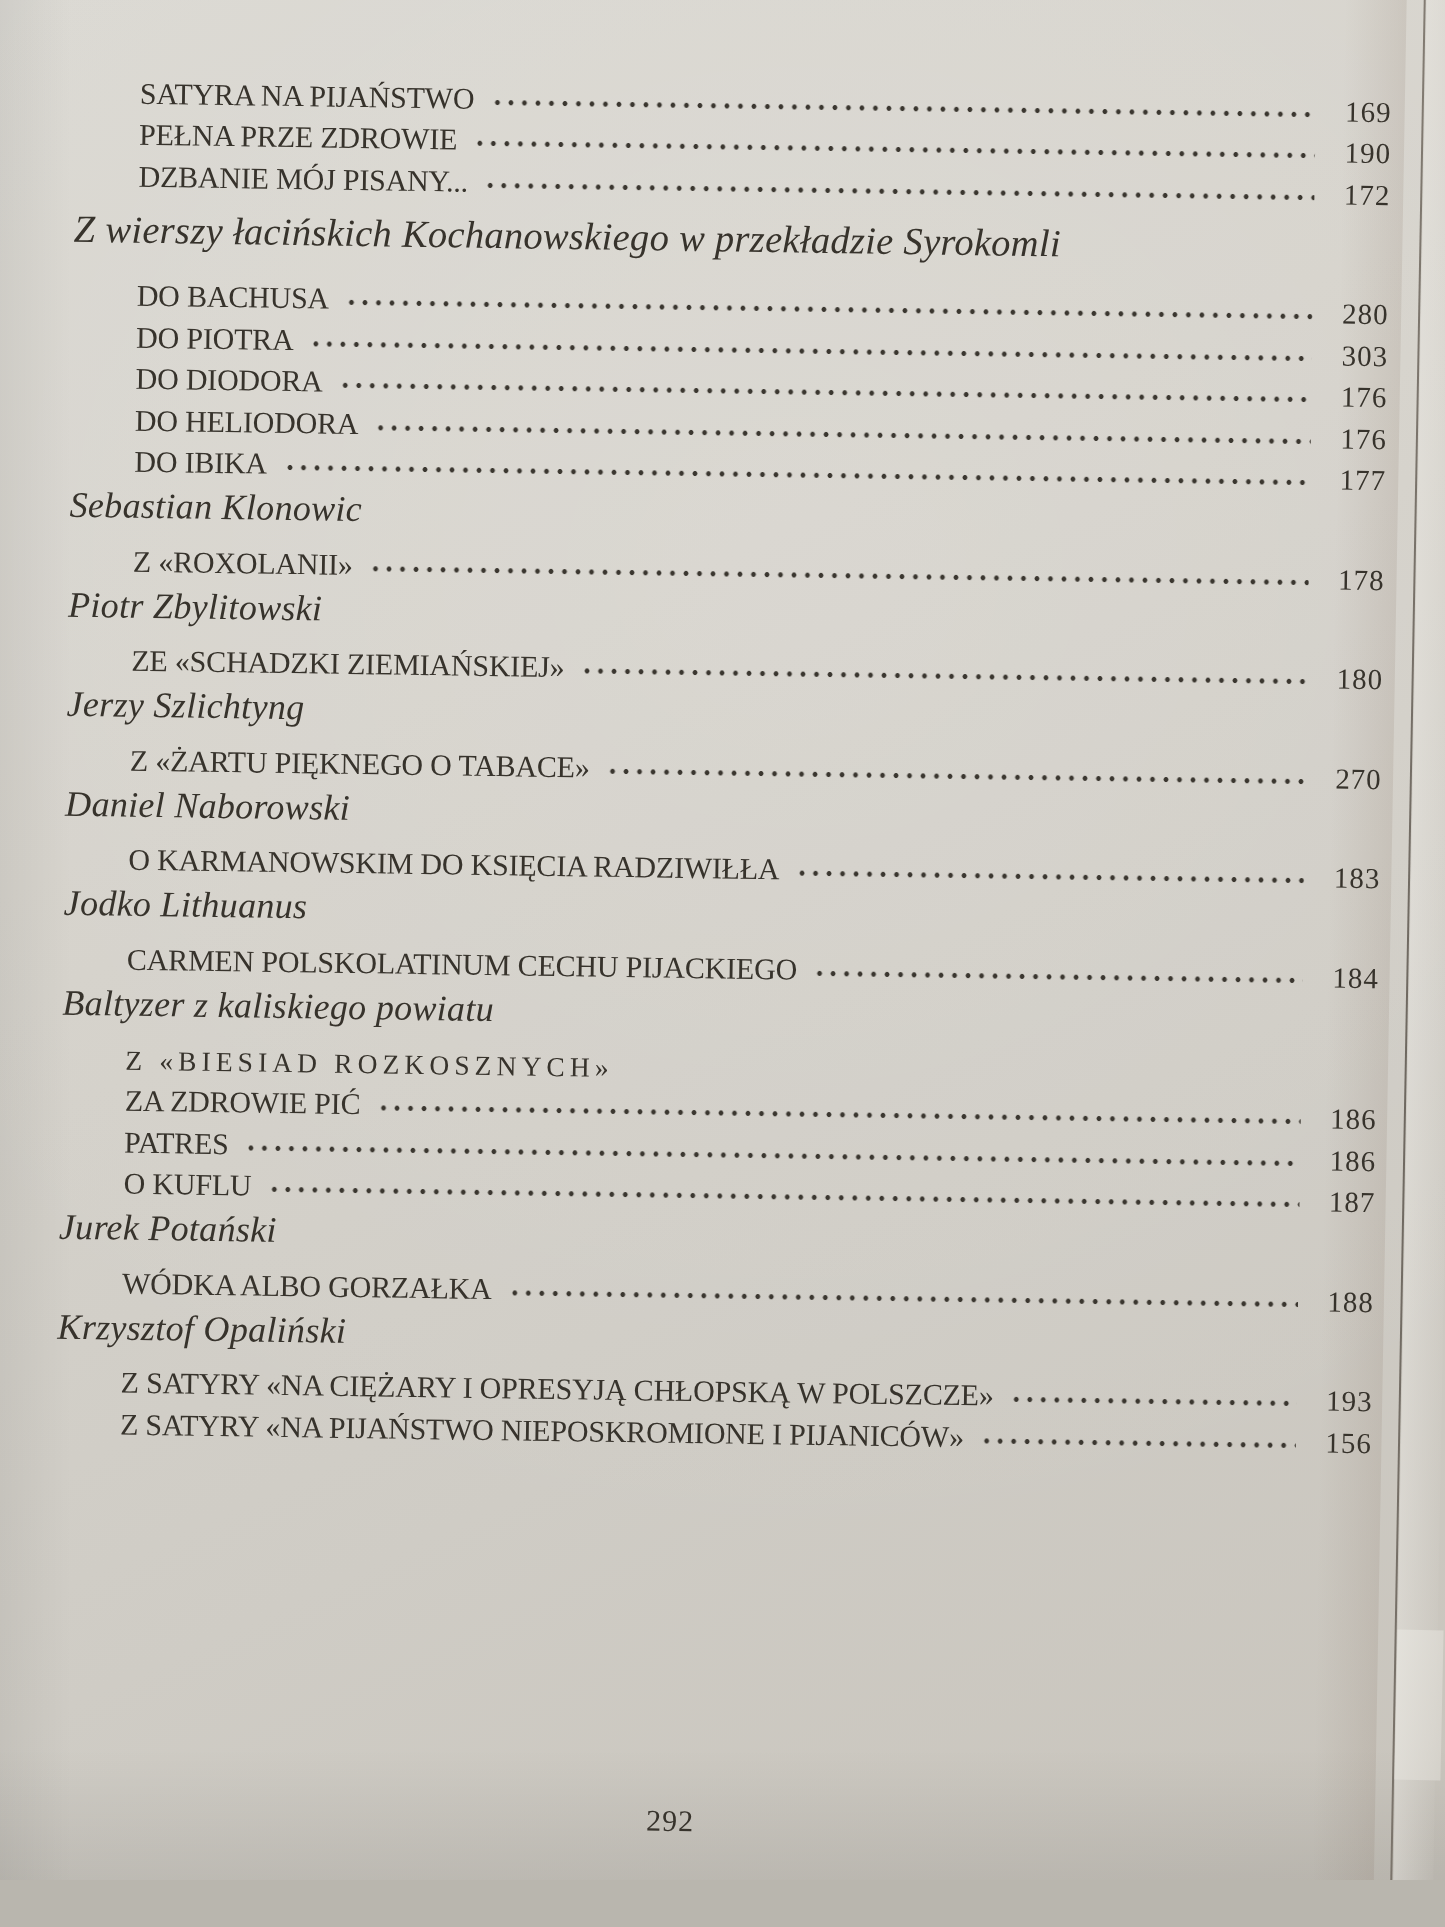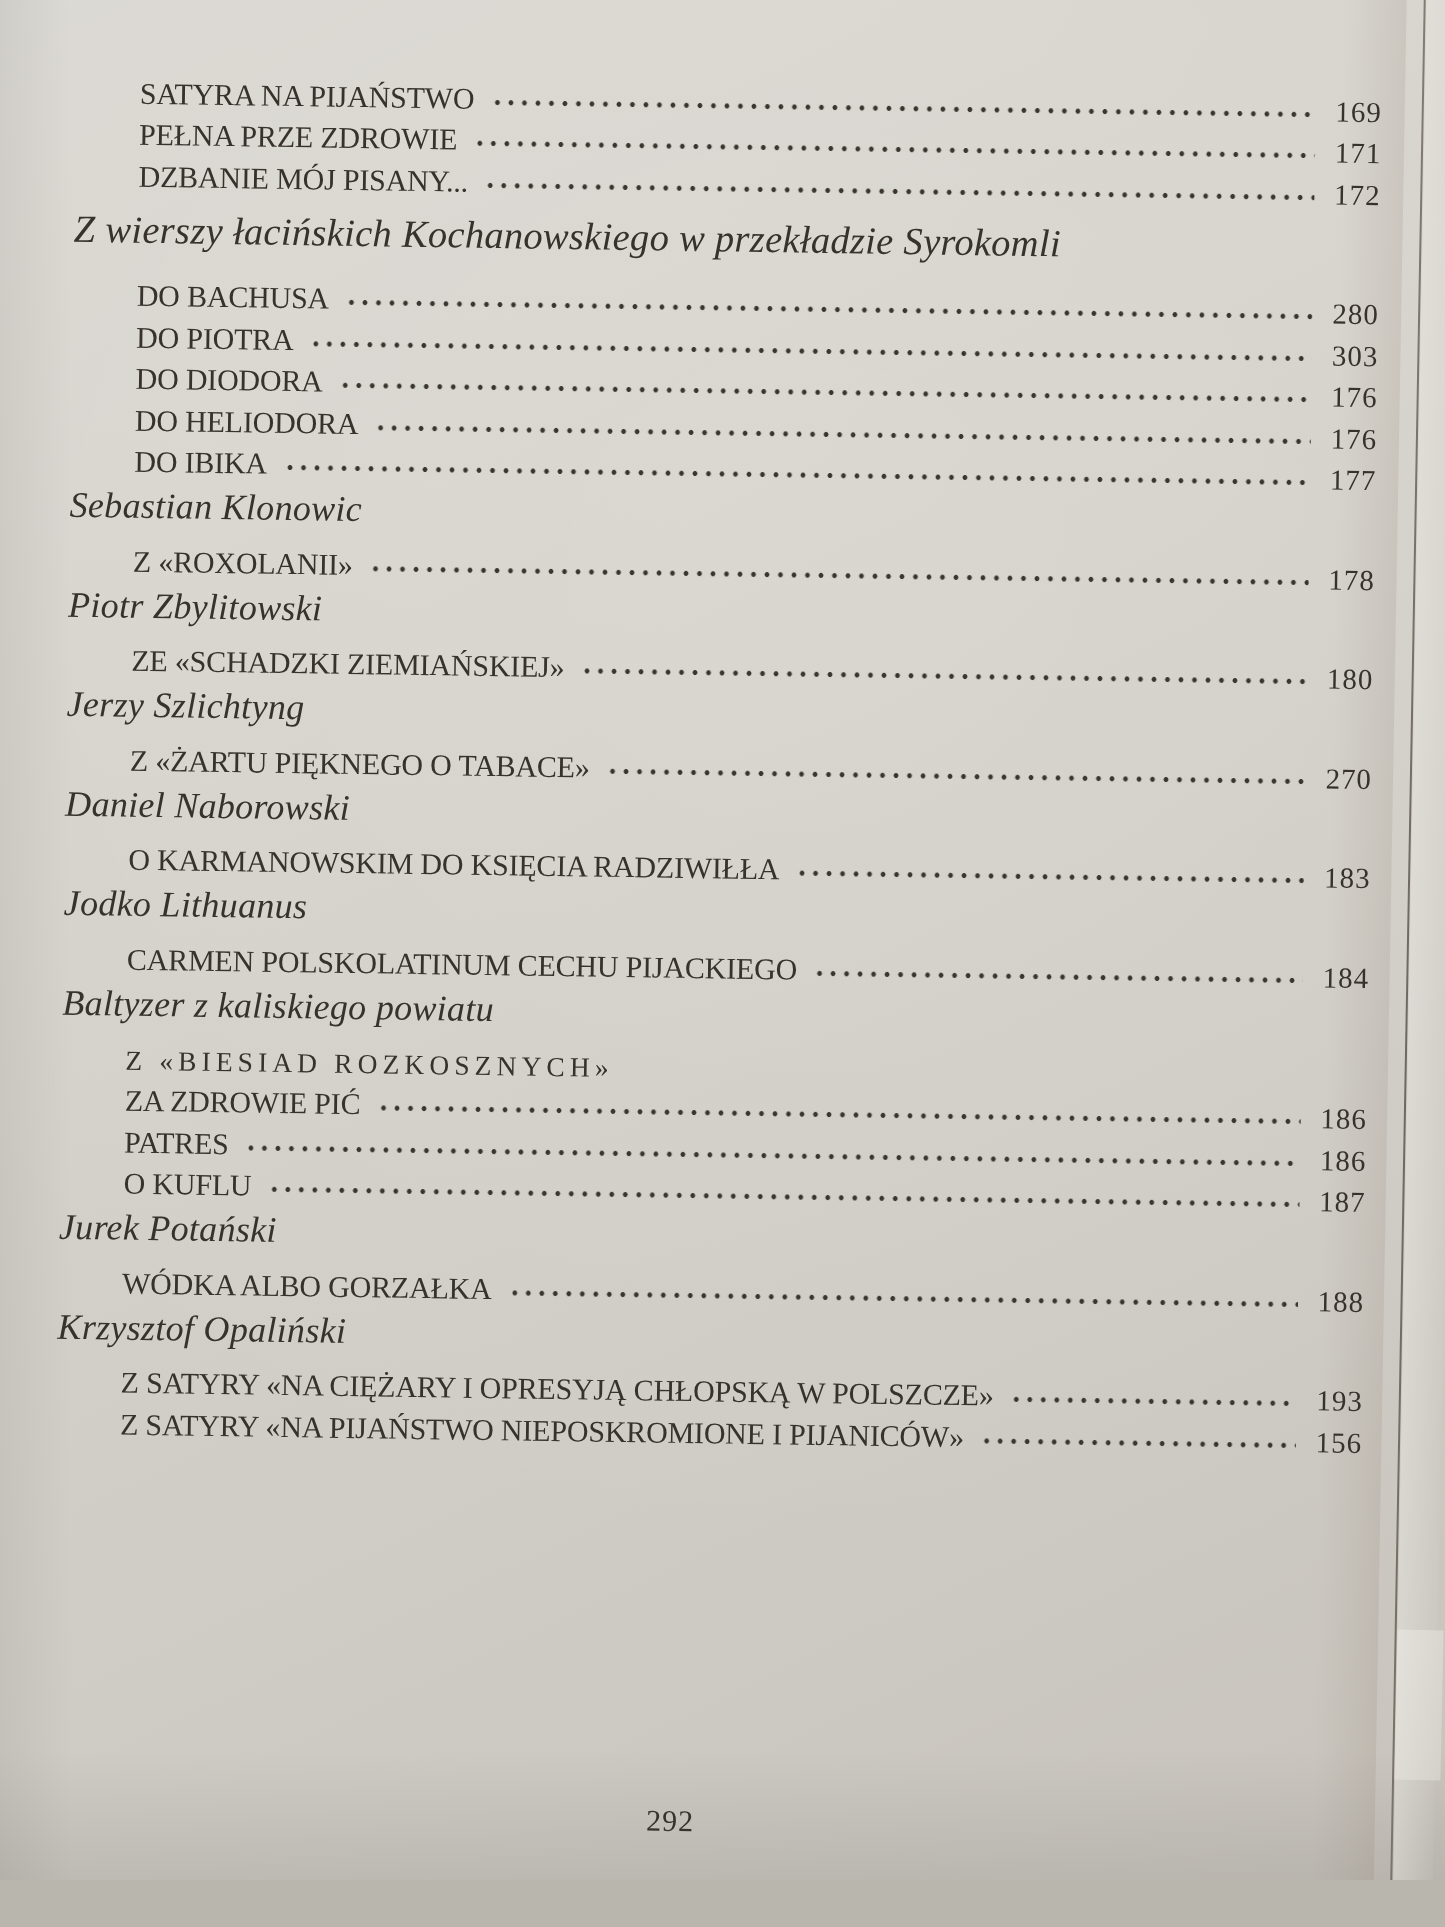--- a/index.html
+++ b/index.html
@@ -41,21 +41,21 @@
   .page-content{
     position:absolute; left:0; top:0;
     width:1316px;
     padding:66px 0 0 76px;
     transform:rotate(0.85deg);
     transform-origin:90px 80px;
   }
 
   .row{display:flex; align-items:flex-end; box-sizing:border-box;}
   .label{white-space:pre; line-height:1;}
-  .pagenum{font-size:29px; line-height:1; min-width:66px; text-align:center; letter-spacing:1px;}
+  .pagenum{font-size:29px; line-height:1; min-width:66px; text-align:right; letter-spacing:1px;}
   .leader{
     flex:1 1 auto;
     height:9px;
     margin:0 10px 7px 16px;
     background-image:radial-gradient(circle, #3a362f 2.05px, rgba(0,0,0,0) 2.75px);
     background-size:13.5px 9px;
     background-repeat:repeat-x;
     background-position:left center;
   }
 
@@ -84,21 +84,21 @@
   <div class="page-content">
     <div>
         <div class="row item">
           <span class="label">SATYRA NA PIJAŃSTWO</span>
           <span class="leader"></span>
           <span class="pagenum">169</span>
         </div>
         <div class="row item">
           <span class="label">PEŁNA PRZE ZDROWIE</span>
           <span class="leader"></span>
-          <span class="pagenum">171</span>
+          <span class="pagenum">190</span>
         </div>
         <div class="row item">
           <span class="label">DZBANIE MÓJ PISANY...</span>
           <span class="leader"></span>
           <span class="pagenum">172</span>
         </div>
         <div class="row section">
           <span class="label">Z wierszy łacińskich Kochanowskiego w przekładzie Syrokomli</span>
         </div>
         <div class="row item">

